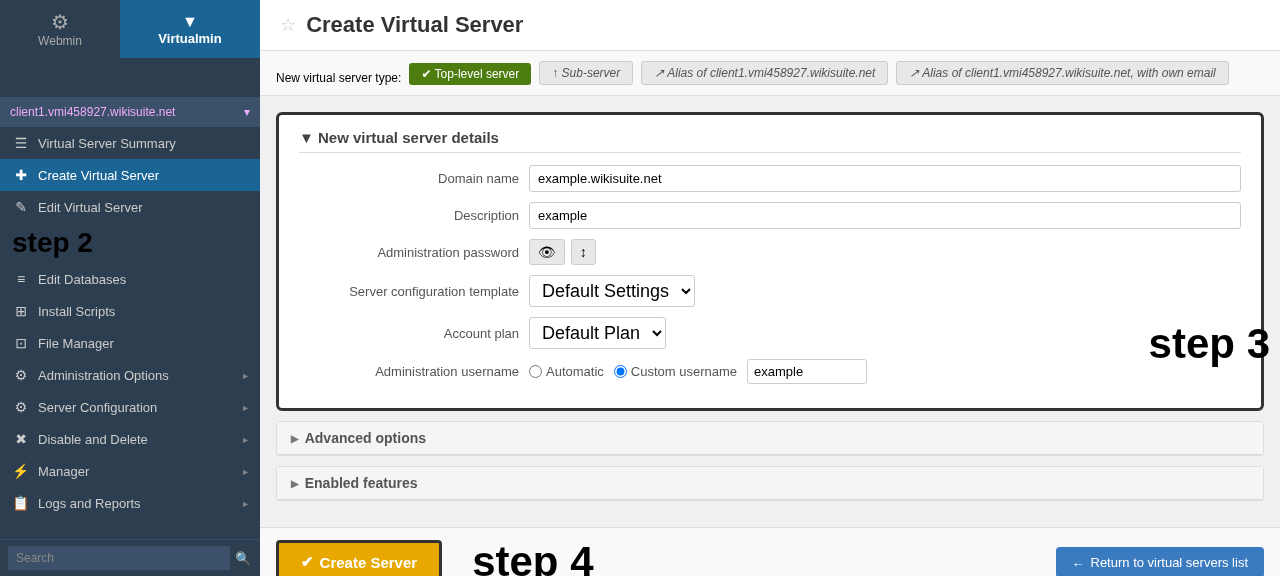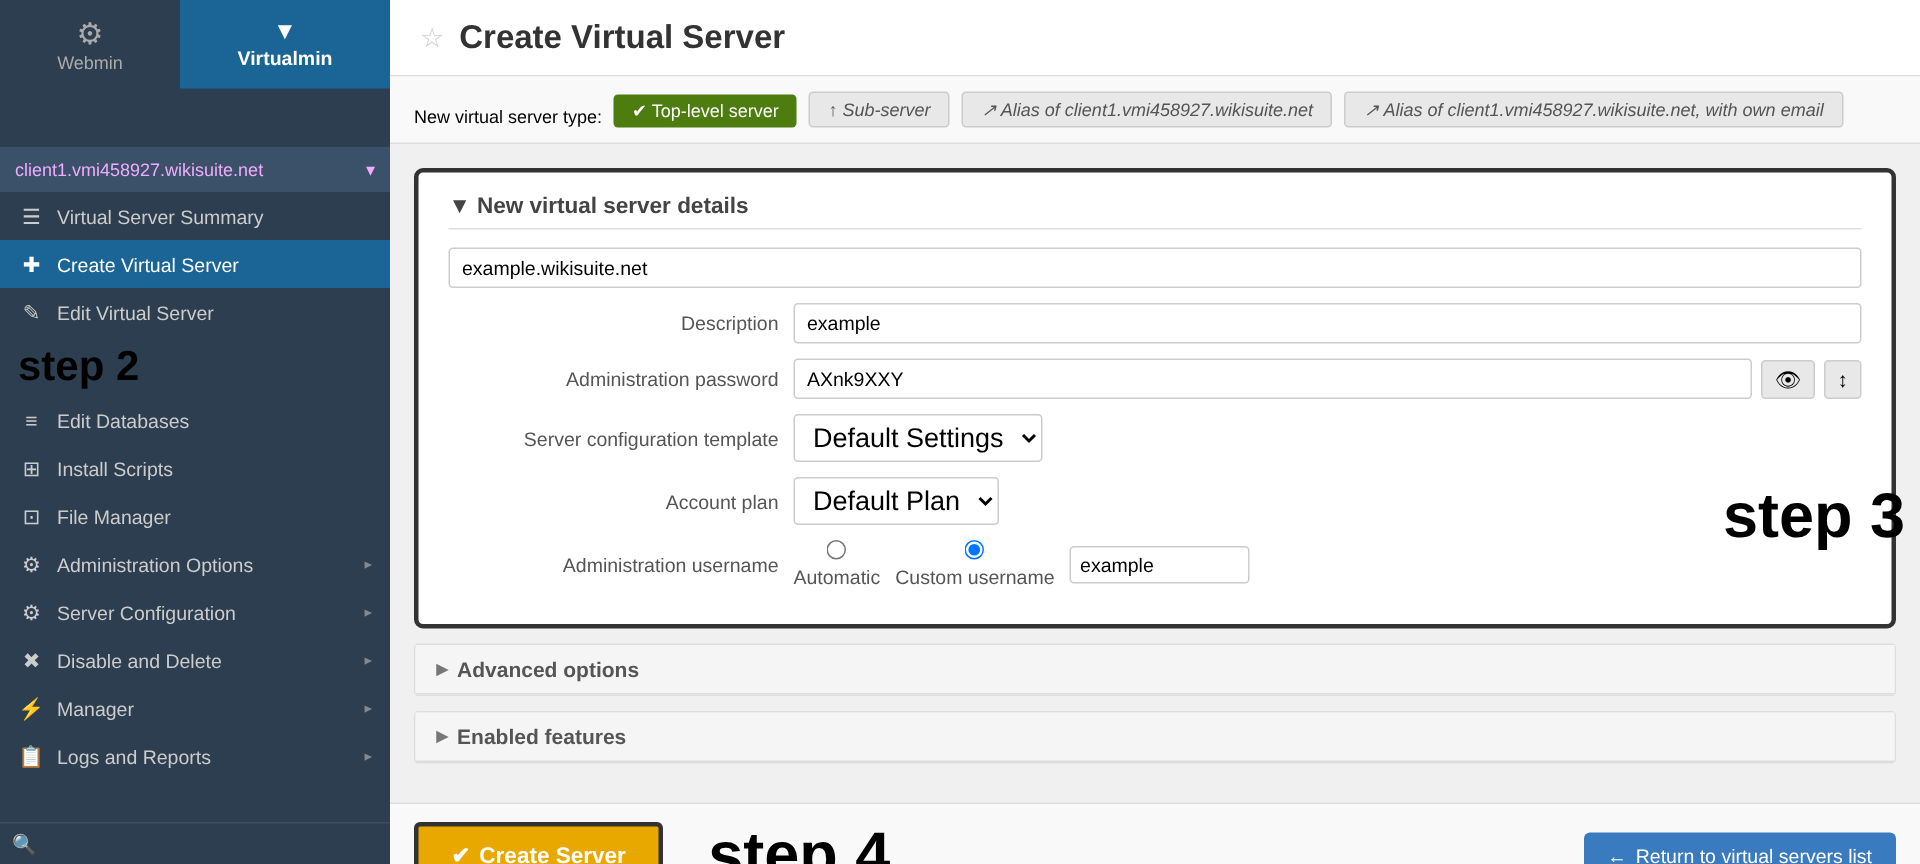--- a/index.html
+++ b/index.html
@@ -219,21 +219,21 @@
       font-size: 18px;
       background: white;
       cursor: pointer;
     }
 
     .radio-group {
       display: flex;
       align-items: center;
       gap: 10px;
     }
-    .radio-group label { font-size: 13px; color: #555; display: flex; align-items: center; gap: 4px; flex-direction: column; }
+    .radio-group label { font-size: 13px; color: #555; display: flex; align-items: center; gap: 4px; }
 
     
     .step-1-label {
       position: absolute;
       top: 8px;
       left: 265px;
       font-size: 42px;
       font-weight: 900;
       color: #000;
     }
@@ -375,20 +375,21 @@
     <span class="arrow">▸</span>
   </div>
 
   <div class="sidebar-item">
     <span class="si-icon">📋</span>
     <span>Logs and Reports</span>
     <span class="arrow">▸</span>
   </div>
 
   <div class="sidebar-search">
+    <input type="text" placeholder="Search" style="">
     <span>🔍</span>
   </div>
 </div>
 
 <div class="main" style="position:relative;">
 
 
   <div class="main-header">
     <span class="star">☆</span>
     <h1>Create Virtual Server</h1>
@@ -403,36 +404,36 @@
   </div>
 
   <div class="content-area">
 
     <div class="detail-box">
       <div style="font-size:15px; font-weight:bold; color:#444; margin-bottom:12px; padding-bottom:6px; border-bottom:1px solid #ddd;">
         ▼ <span>New virtual server details</span>
       </div>
 
       <div class="form-row">
+        <div class="form-label">Domain name</div>
         <div class="form-control">
           <input type="text" value="example.wikisuite.net" style="">
         </div>
       </div>
 
       <div class="form-row">
         <div class="form-label">Description</div>
         <div class="form-control">
           <input type="text" value="example" style="">
         </div>
       </div>
 
       <div class="form-row">
         <div class="form-label">Administration password</div>
         <div class="form-control password-row">
-          <input type="text" value="AXnk9XXY" style="">
           <button class="pwd-btn">👁</button>
           <button class="pwd-btn">↕</button>
         </div>
       </div>
 
       <div class="form-row">
         <div class="form-label">Server configuration template</div>
         <div class="form-control">
           <select>
             <option>Default Settings</option>

